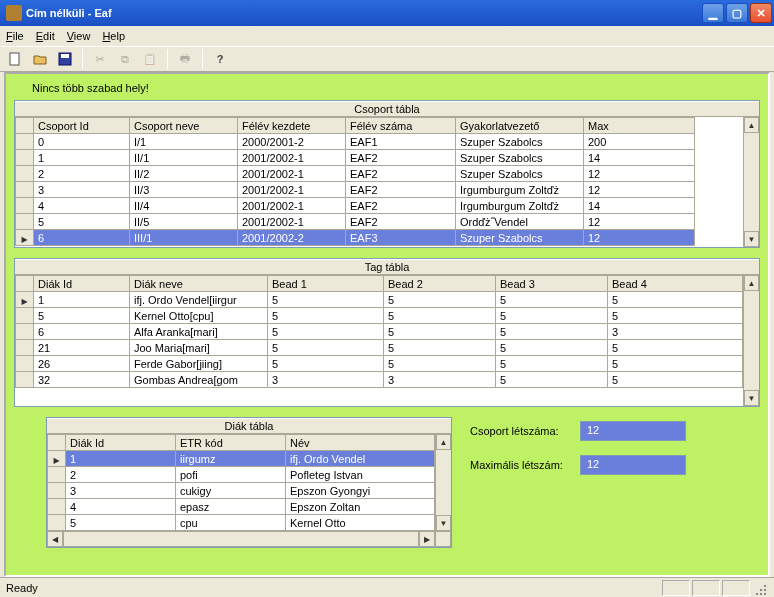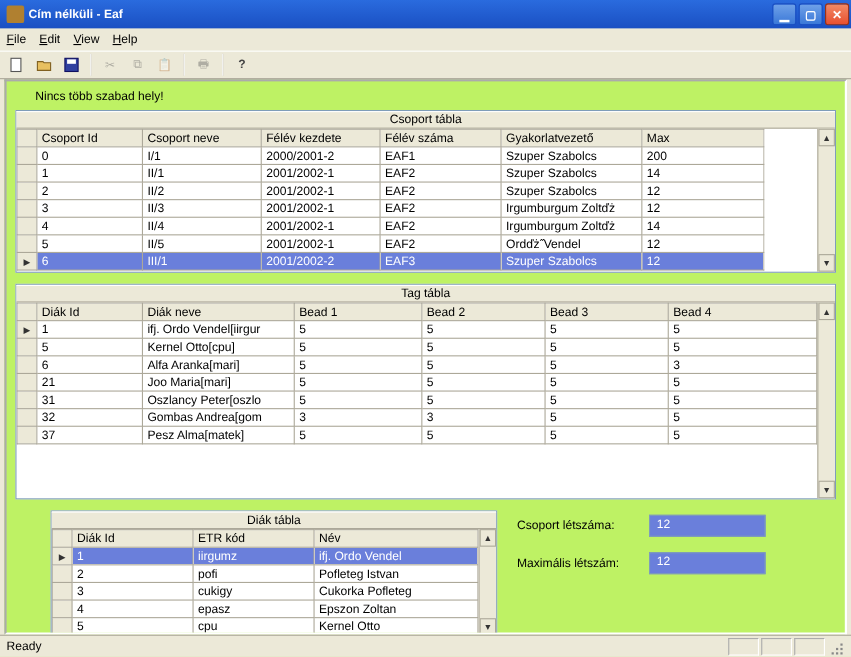--- a/index.html
+++ b/index.html
@@ -45,21 +45,21 @@
   th, td { border: 1px solid #aca899; padding: 1px 4px; text-align: left; height: 16px; overflow: hidden; white-space: nowrap; background: #fff; font-weight: normal; }
   th { background: #ece9d8; }
   .rowhdr { width: 18px; background: #ece9d8 !important; text-align: center; padding: 0; }
   .rowhdr .ptr::before { content: "▶"; font-size: 8px; color: #333; }
   tr.selected td { background: #6a7fdb; color: #fff; }
 
   
   .lower { display: flex; gap: 18px; align-items: flex-start; padding-left: 32px; }
   .lower .left { width: 406px; }
   .lower .right { padding-top: 4px; }
-  .form-row { display: flex; align-items: center; gap: 10px; margin-bottom: 14px; }
+  .form-row { display: flex; align-items: center; gap: 0; margin-bottom: 14px; }
   .form-row label { width: 110px; }
   .form-row .val { width: 106px; height: 20px; background: #6a7fdb; color:#fff; border: 1px solid #7f9db9; padding: 2px 6px; }
 
   
   .statusbar { position: absolute; bottom: 0; left: 0; right: 0; height: 20px; background: #ece9d8; border-top: 1px solid #aca899; display: flex; align-items: center; padding: 0 6px; }
   .statusbar .cells { margin-left: auto; display: flex; }
   .statusbar .cell { width: 28px; height: 16px; border: 1px inset #fff; margin-left: 2px; }
   .grip { width:18px; height:18px; display:flex; align-items:flex-end; justify-content:flex-end; }
 </style>
 </head>
@@ -206,21 +206,21 @@
             </tbody>
         </table>
       </div>
       <div class="vscroll">
         <div class="arrow">▲</div>
         <div class="arrow">▼</div>
       </div>
     </div>
   </div>
 
-  <div class="panel" style="height:196px;">
+  <div class="panel" style="height:149px;">
     <div class="panel-title">Tag tábla</div>
     <div class="panel-body" style="flex:1;">
       <div class="grid-wrap">
         <table>
           <colgroup>
               <col style="width:18px">
               <col style="width:96px">
               <col style="width:138px">
               <col style="width:116px">
               <col style="width:112px">
@@ -270,42 +270,33 @@
                 <td class="rowhdr"></td>
                 <td>21</td>
                 <td>Joo Maria[mari]</td>
                 <td>5</td>
                 <td>5</td>
                 <td>5</td>
                 <td>5</td>
               </tr>
               <tr>
                 <td class="rowhdr"></td>
-                <td>31</td>
-                <td>Oszlancy Peter[oszlo</td>
+                <td>26</td>
+                <td>Ferde Gabor[jiing]</td>
                 <td>5</td>
                 <td>5</td>
                 <td>5</td>
                 <td>5</td>
               </tr>
               <tr>
                 <td class="rowhdr"></td>
                 <td>32</td>
                 <td>Gombas Andrea[gom</td>
                 <td>3</td>
                 <td>3</td>
-                <td>5</td>
-                <td>5</td>
-              </tr>
-              <tr>
-                <td class="rowhdr"></td>
-                <td>37</td>
-                <td>Pesz Alma[matek]</td>
-                <td>5</td>
-                <td>5</td>
                 <td>5</td>
                 <td>5</td>
               </tr>
             </tbody>
         </table>
       </div>
       <div class="vscroll">
         <div class="arrow">▲</div>
         <div class="arrow">▼</div>
       </div>
@@ -343,21 +334,21 @@
                   <tr>
                     <td class="rowhdr"></td>
                     <td>2</td>
                     <td>pofi</td>
                     <td>Pofleteg Istvan</td>
                   </tr>
                   <tr>
                     <td class="rowhdr"></td>
                     <td>3</td>
                     <td>cukigy</td>
-                    <td>Cukorka Pofleteg</td>
+                    <td>Epszon Gyongyi</td>
                   </tr>
                   <tr>
                     <td class="rowhdr"></td>
                     <td>4</td>
                     <td>epasz</td>
                     <td>Epszon Zoltan</td>
                   </tr>
                   <tr>
                     <td class="rowhdr"></td>
                     <td>5</td>

